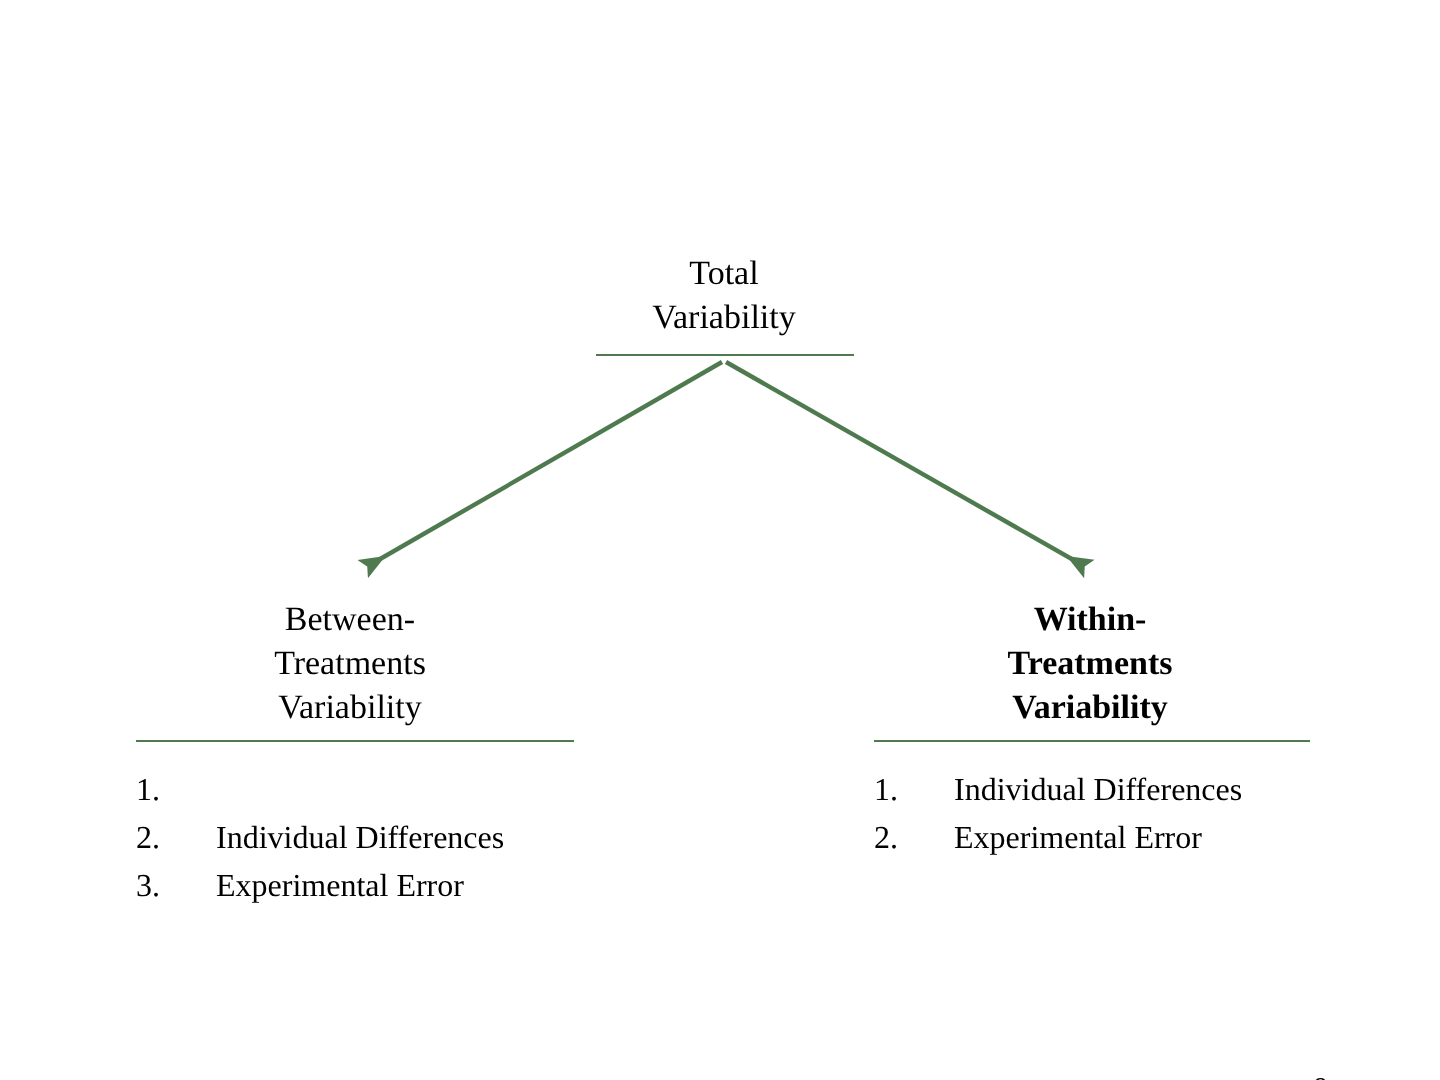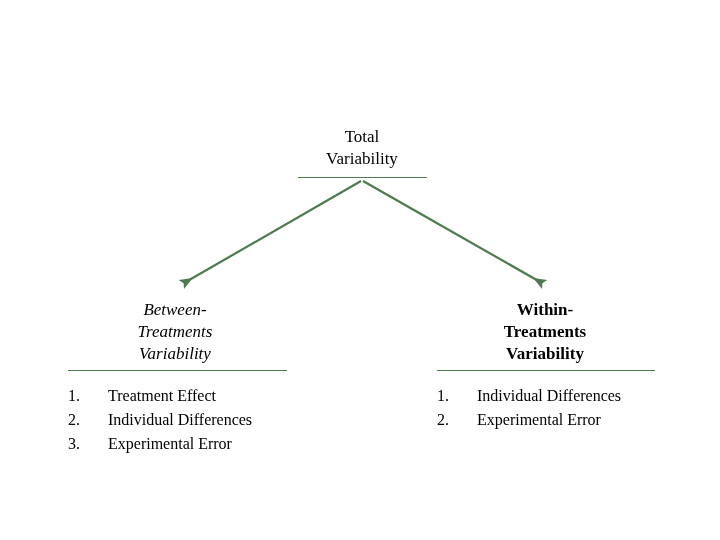--- a/index.html
+++ b/index.html
@@ -47,21 +47,20 @@
   #rule-total {
     left: 298px;
     top: 133px;
     width: 129px;
   }
   
   #node-between {
     left: 95px;
     top: 255px;
     width: 160px;
-    font-style: italic;
   }
   #rule-between {
     left: 68px;
     top: 326px;
     width: 219px;
   }
   
   #node-within {
     left: 465px;
     top: 255px;
@@ -142,21 +141,20 @@
   <div class="node" id="node-between">
     <div class="node-title">Between-
 Treatments
 Variability</div>
   </div>
   <div class="rule" id="rule-between"></div>
 
   <div class="num-list" id="list-between">
     <div class="num-row">
       <span class="num-idx">1.</span>
-      <span class="num-txt">Treatment Effect</span>
     </div>
     <div class="num-row">
       <span class="num-idx">2.</span>
       <span class="num-txt">Individual Differences</span>
     </div>
     <div class="num-row">
       <span class="num-idx">3.</span>
       <span class="num-txt">Experimental Error</span>
     </div>
   </div>

